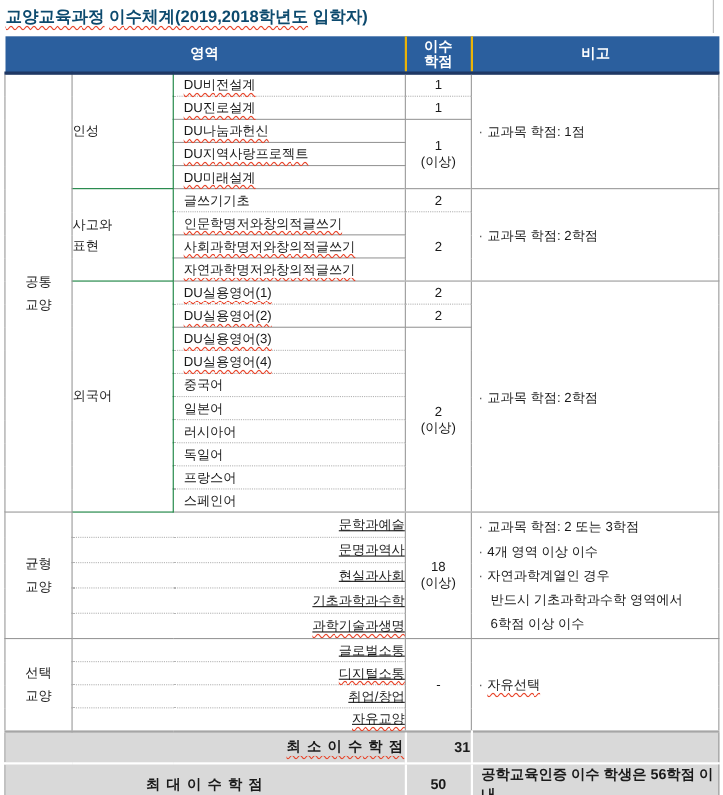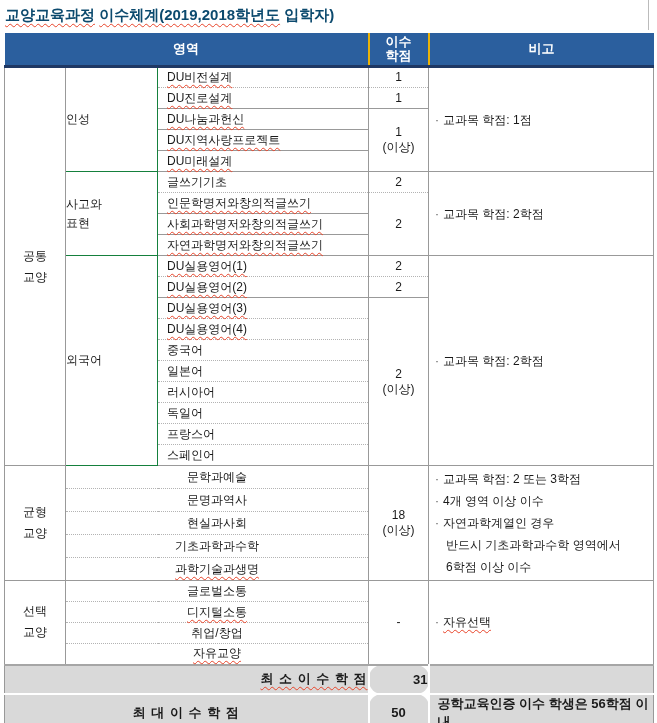--- a/index.html
+++ b/index.html
@@ -30,40 +30,40 @@
   td.cat{
     text-align:center;border:1px solid #999;white-space:pre-line;line-height:21px;
   }
   td.sub{
     text-align:left;border:1px solid #15803d;white-space:pre-line;line-height:19px;
   }
   td.course{
     border-left:1px solid #999;border-right:1px solid #999;
     padding-left:9px;text-align:left;
   }
-  td.course.center{text-align:center;padding-left:0;}
+  td.course.center{text-align:right;padding-left:0;text-decoration:underline;}
   td.credit{
     text-align:center;border-right:1px solid #999;white-space:pre-line;line-height:15px;
   }
   td.remark{
     border-right:1px solid #999;padding-left:6px;line-height:22px;
   }
   .bb-dot{border-bottom:1px dotted #b3b3b3;}
   .bb-solid{border-bottom:1px solid #999;}
   .rline{white-space:nowrap;}
   .rline.ind{padding-left:11px;}
   .bullet{color:#555;margin-right:4px;}
   tr.summary{height:29px;}
   tr.summary td{
     background:#d9d9d9;font-weight:bold;font-size:13px;
   }
   tr.summary-first td{border-top:2px solid #a6a6a6;text-align:right;}
   tr.summary-last td{border-top:2px solid #fff;border-bottom:4px solid #8496b0;}
   td.sum-label{text-align:center;border-left:1px solid #999;letter-spacing:1px;}
-  td.sum-credit{text-align:center;border-left:2px solid #fff;border-right:2px solid #fff;border-radius:13px;}
+  td.sum-credit{text-align:center;border-left:2px solid #fff;border-right:2px solid #fff;}
   td.sum-remark{text-align:left;padding-left:8px;border-right:1px solid #999;}
 </style>
 </head>
 <body>
 
 <div class="edge-line"></div>
 
 <h1 class="title"><span class="sp">교양교육과정</span><span> </span><span class="sp">이수체계(2019,2018학년도</span><span> 입학자)</span></h1>
 
 <table class="cur">

